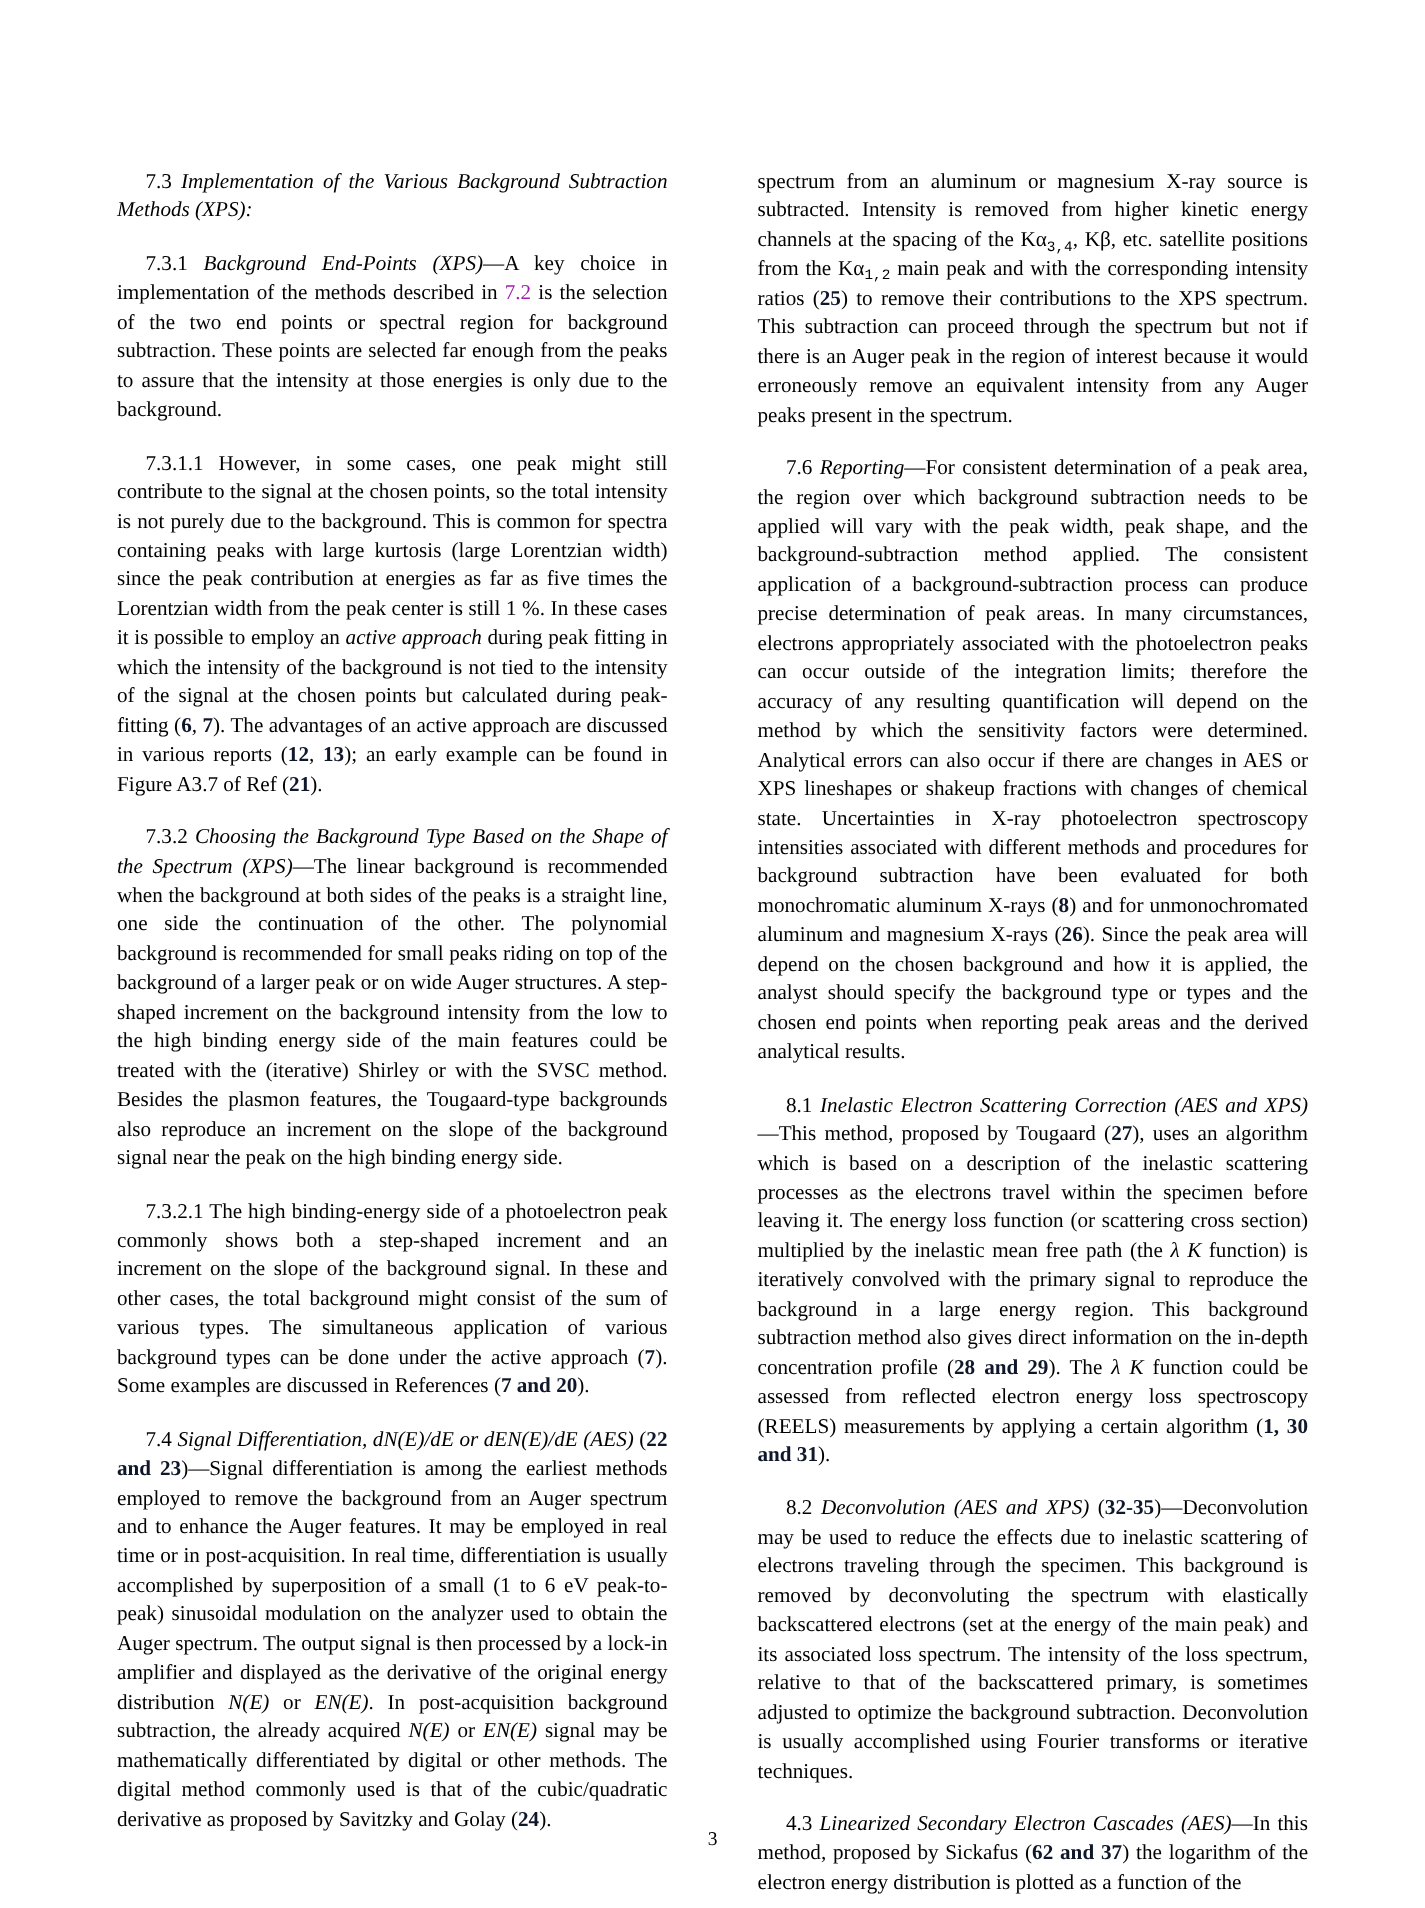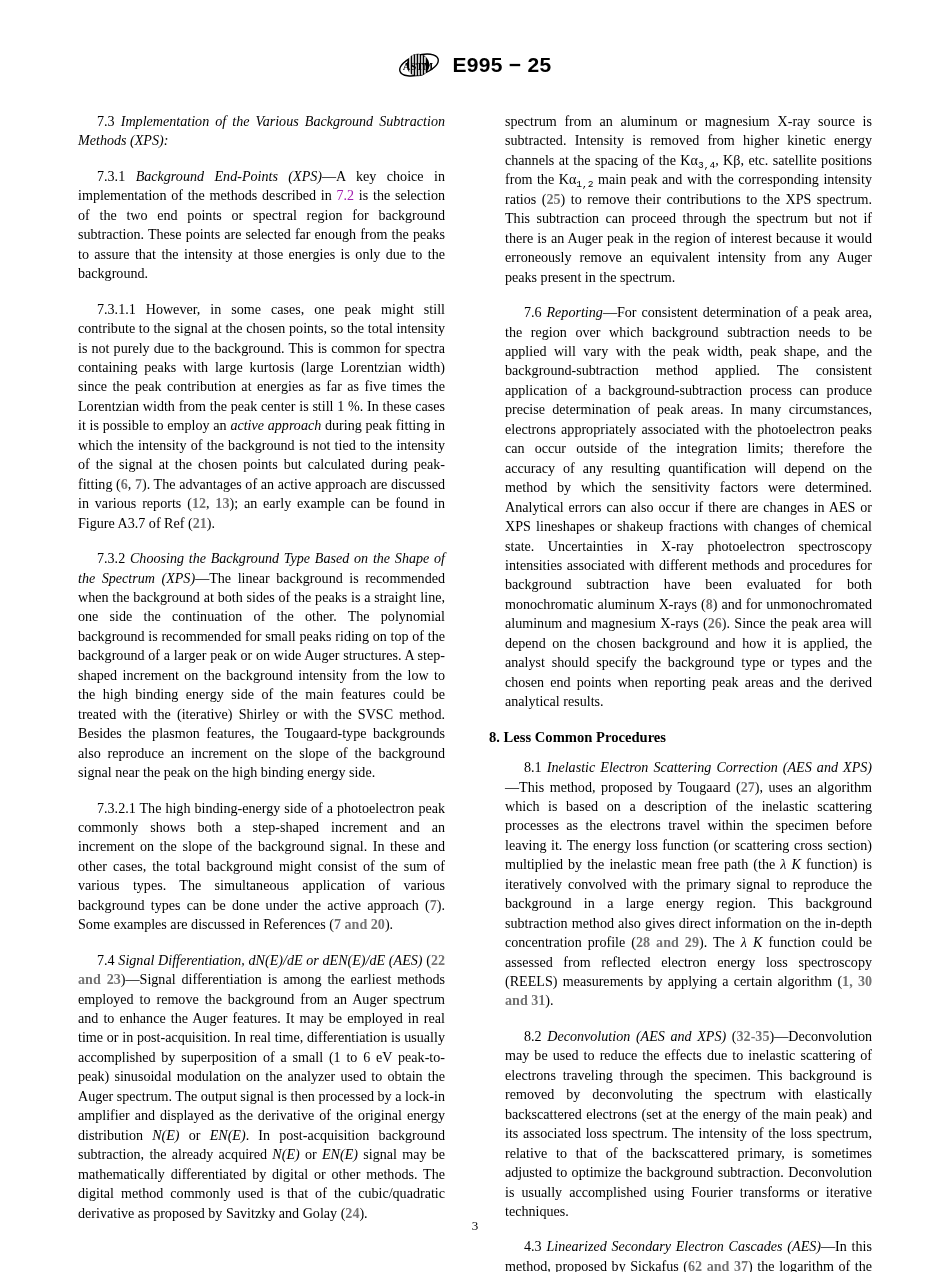--- a/index.html
+++ b/index.html
@@ -71,21 +71,21 @@
     text-indent: 19px;
   }
   p.gap {
     margin-top: 13px;
   }
 
   .it { font-style: italic; }
 
   
   .ref {
-    color: #737373;
+    color: #0f172a;
     font-weight: bold;
   }
   .xref {
     color: #a21caf;
     font-weight: normal;
   }
 
   h2.section-head {
     margin: 0;
     font-size: 14.6px;
@@ -112,38 +112,20 @@
     width: 950px;
     text-align: center;
     font-size: 13px;
   }
 </style>
 </head>
 <body>
 
 <div class="page">
 
-  <div class="header">
-    <span>
-      <svg class="astm-logo" viewBox="0 0 42 34" xmlns="http://www.w3.org/2000/svg">
-        <ellipse cx="21" cy="17" rx="20" ry="9.5" transform="rotate(-18 21 17)" fill="none" stroke="#000" stroke-width="1.4"></ellipse>
-        <circle cx="20" cy="17" r="11.2" fill="#000"></circle>
-        <g fill="#fff">
-          <rect x="11.2" y="8.6" width="1.5" height="17"></rect>
-          <rect x="14.2" y="7.2" width="1.5" height="19.6"></rect>
-          <rect x="17.2" y="6.4" width="1.5" height="21"></rect>
-          <rect x="20.2" y="6.4" width="1.5" height="21"></rect>
-          <rect x="23.2" y="7.2" width="1.5" height="19.6"></rect>
-          <rect x="26.2" y="8.6" width="1.5" height="17"></rect>
-        </g>
-        <text x="20" y="21.5" font-family="Liberation Serif, serif" font-size="10.5" font-weight="bold" fill="#000" text-anchor="middle">ASTM</text>
-      </svg>
-    </span>
-    <span class="header-title">E995 − 25</span>
-  </div>
 
   <div class="columns">
 
     <div class="col">
 
       <p class="indent"><span>7.3 </span><span class="it">Implementation of the Various Background Subtraction Methods (XPS):</span></p>
 
       <p class="indent"><span>7.3.1 </span><span class="it">Background End-Points (XPS)</span><span>—A key choice in implementation of the methods described in </span><span class="xref">7.2</span><span> is the selection of the two end points or spectral region for background subtraction. These points are selected far enough from the peaks to assure that the intensity at those energies is only due to the background.</span></p>
 
       <p class="indent"><span>7.3.1.1 </span><span>However, in some cases, one peak might still contribute to the signal at the chosen points, so the total intensity is not purely due to the background. This is common for spectra containing peaks with large kurtosis (large Lorentzian width) since the peak contribution at energies as far as five times the Lorentzian width from the peak center is still 1 %. In these cases it is possible to employ an </span><span class="it">active approach</span><span> during peak fitting in which the intensity of the background is not tied to the intensity of the signal at the chosen points but calculated during peak-fitting (</span><span class="ref">6</span><span>, </span><span class="ref">7</span><span>). The advantages of an active approach are discussed in various reports (</span><span class="ref">12</span><span>, </span><span class="ref">13</span><span>); an early example can be found in Figure A3.7 of Ref (</span><span class="ref">21</span><span>).</span></p>
@@ -156,21 +138,20 @@
 
 
     </div>
 
     <div class="col">
 
       <p><span>spectrum from an aluminum or magnesium X-ray source is subtracted. Intensity is removed from higher kinetic energy channels at the spacing of the Kα</span><sub>3,4</sub><span>, Kβ, etc. satellite positions from the Kα</span><sub>1,2</sub><span> main peak and with the corresponding intensity ratios (</span><span class="ref">25</span><span>) to remove their contributions to the XPS spectrum. This subtraction can proceed through the spectrum but not if there is an Auger peak in the region of interest because it would erroneously remove an equivalent intensity from any Auger peaks present in the spectrum.</span></p>
 
       <p class="indent gap"><span>7.6 </span><span class="it">Reporting</span><span>—For consistent determination of a peak area, the region over which background subtraction needs to be applied will vary with the peak width, peak shape, and the background-subtraction method applied. The consistent application of a background-subtraction process can produce precise determination of peak areas. In many circumstances, electrons appropriately associated with the photoelectron peaks can occur outside of the integration limits; therefore the accuracy of any resulting quantification will depend on the method by which the sensitivity factors were determined. Analytical errors can also occur if there are changes in AES or XPS lineshapes or shakeup fractions with changes of chemical state. Uncertainties in X-ray photoelectron spectroscopy intensities associated with different methods and procedures for background subtraction have been evaluated for both monochromatic aluminum X-rays (</span><span class="ref">8</span><span>) and for unmonochromated aluminum and magnesium X-rays (</span><span class="ref">26</span><span>). Since the peak area will depend on the chosen background and how it is applied, the analyst should specify the background type or types and the chosen end points when reporting peak areas and the derived analytical results.</span></p>
 
-      <h2 class="section-head head-gap">8.  Less Common Procedures</h2>
 
       <p class="indent head-after"><span>8.1 </span><span class="it">Inelastic Electron Scattering Correction (AES and XPS)</span><span>—This method, proposed by Tougaard (</span><span class="ref">27</span><span>), uses an algorithm which is based on a description of the inelastic scattering processes as the electrons travel within the specimen before leaving it. The energy loss function (or scattering cross section) multiplied by the inelastic mean free path (the </span><span class="it">λ K</span><span> function) is iteratively convolved with the primary signal to reproduce the background in a large energy region. This background subtraction method also gives direct information on the in-depth concentration profile (</span><span class="ref">28 and 29</span><span>). The </span><span class="it">λ K</span><span> function could be assessed from reflected electron energy loss spectroscopy (REELS) measurements by applying a certain algorithm (</span><span class="ref">1, 30 and 31</span><span>).</span></p>
 
       <p class="indent gap"><span>8.2 </span><span class="it">Deconvolution (AES and XPS)</span><span> (</span><span class="ref">32-35</span><span>)</span><span>—Deconvolution may be used to reduce the effects due to inelastic scattering of electrons traveling through the specimen. This background is removed by deconvoluting the spectrum with elastically backscattered electrons (set at the energy of the main peak) and its associated loss spectrum. The intensity of the loss spectrum, relative to that of the backscattered primary, is sometimes adjusted to optimize the background subtraction. Deconvolution is usually accomplished using Fourier transforms or iterative techniques.</span></p>
 
       <p class="indent gap"><span>4.3 </span><span class="it">Linearized Secondary Electron Cascades (AES)</span><span>—In this method, proposed by Sickafus (</span><span class="ref">62 and 37</span><span>) the logarithm of the electron energy distribution is plotted as a function of the</span></p>
 
     </div>
   </div>
 

